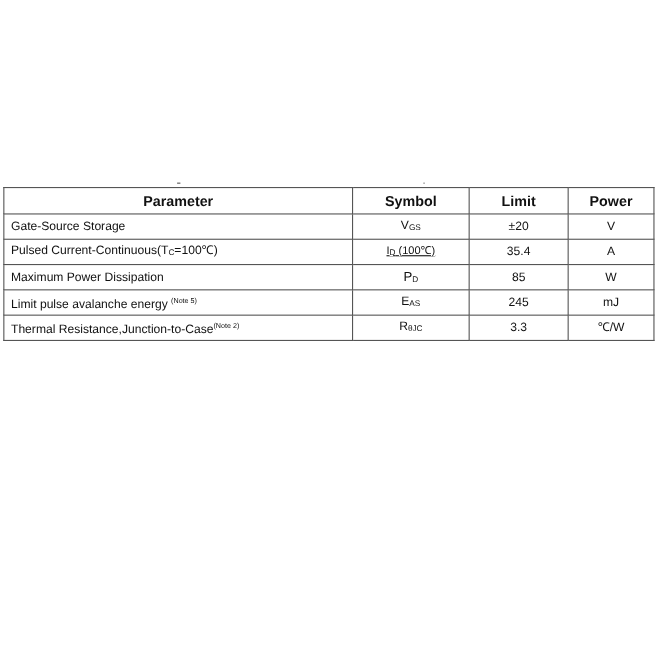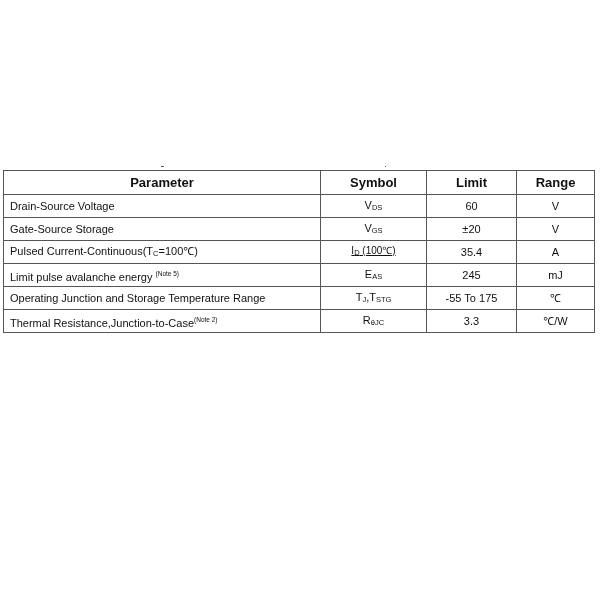--- a/index.html
+++ b/index.html
@@ -34,53 +34,47 @@
     <col style="width:317px">
     <col style="width:106px">
     <col style="width:90px">
     <col style="width:78px">
   </colgroup>
   <thead>
     <tr>
       <th>Parameter</th>
       <th>Symbol</th>
       <th>Limit</th>
-      <th>Range</th>
+      <th>Power</th>
     </tr>
   </thead>
   <tbody>
-    <tr>
-      <td class="param"><span>Drain-Source Voltage</span></td>
-      <td class="center"><span>V</span><span class="sub">DS</span></td>
-      <td class="center">60</td>
-      <td class="center">V</td>
-    </tr>
     <tr>
       <td class="param"><span>Gate-Source Storage</span></td>
       <td class="center"><span>V</span><span class="sub">GS</span></td>
       <td class="center">±20</td>
       <td class="center">V</td>
     </tr>
     <tr>
       <td class="param"><span>Pulsed Current-Continuous(T</span><span class="sub">C</span><span>=100℃)</span></td>
       <td class="center" style="font-size:10px;text-decoration:underline;"><span>I</span><span class="sub">D</span><span> (100℃)</span></td>
       <td class="center">35.4</td>
       <td class="center">A</td>
     </tr>
     <tr>
+      <td class="param"><span>Maximum Power Dissipation</span></td>
+      <td class="center" style="font-size:12px;"><span>P</span><span class="sub">D</span></td>
+      <td class="center">85</td>
+      <td class="center">W</td>
+    </tr>
+    <tr>
       <td class="param"><span>Limit pulse avalanche energy </span><span class="sup">(Note 5)</span></td>
       <td class="center"><span>E</span><span class="sub">AS</span></td>
       <td class="center">245</td>
       <td class="center">mJ</td>
-    </tr>
-    <tr>
-      <td class="param"><span>Operating Junction and Storage Temperature Range</span></td>
-      <td class="center"><span>T</span><span class="sub">J</span><span>,T</span><span class="sub">STG</span></td>
-      <td class="center">-55 To 175</td>
-      <td class="center">℃</td>
     </tr>
     <tr>
       <td class="param"><span>Thermal Resistance,Junction-to-Case</span><span class="sup">(Note 2)</span></td>
       <td class="center"><span>R</span><span class="sub">θJC</span></td>
       <td class="center">3.3</td>
       <td class="center">℃/W</td>
     </tr>
   </tbody>
 </table>
 

